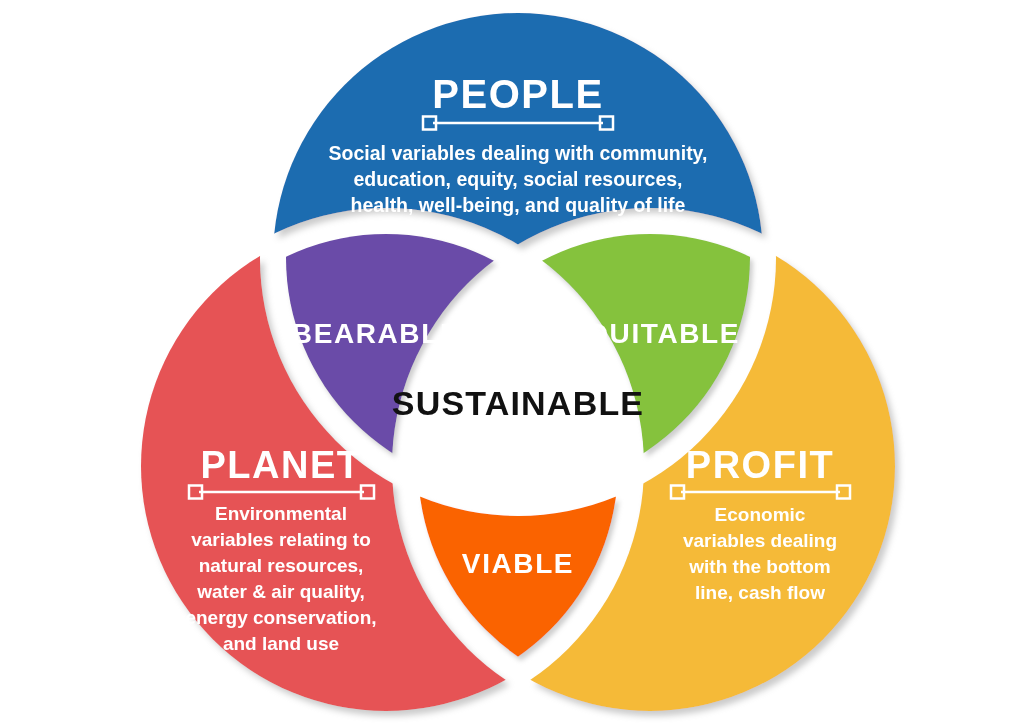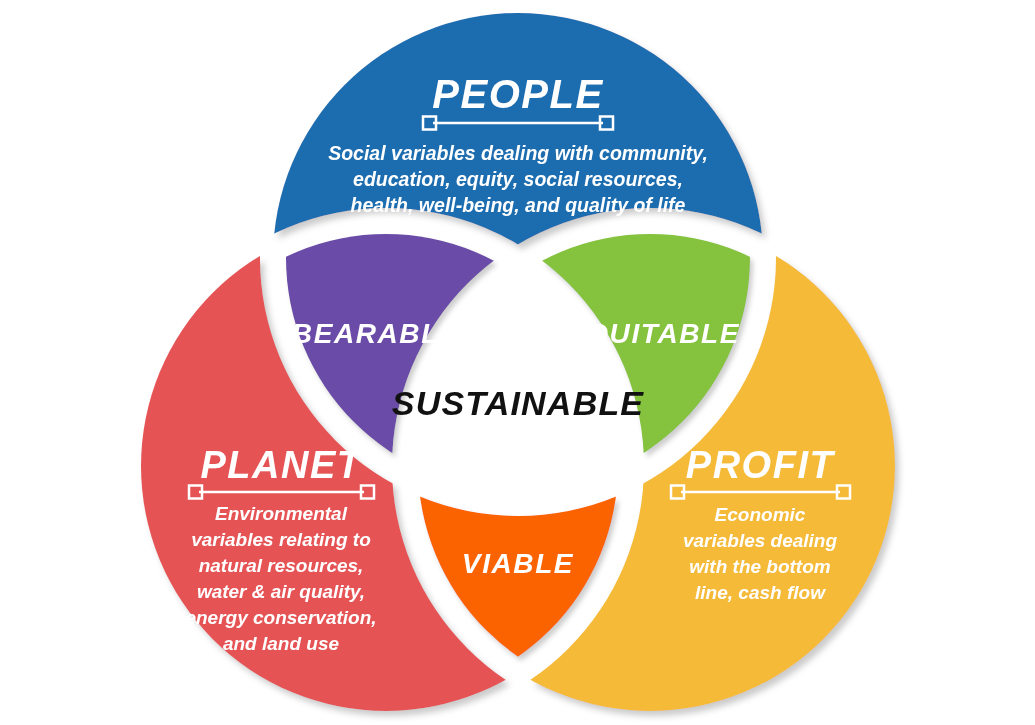--- a/index.html
+++ b/index.html
@@ -11,21 +11,20 @@
     width: 1035px;
     height: 725px;
     font-family: "Liberation Sans", sans-serif;
     overflow: hidden;
   }
   #diagram-root {
     position: relative;
     width: 1035px;
     height: 725px;
     background: #ffffff;
-    font-style: italic;
   }
   svg#venn {
     display: block;
     width: 1035px;
     height: 725px;
   }
   .venn-heading {
     font-family: "Liberation Sans Narrow", "Liberation Sans", sans-serif;
     font-weight: 700;
     letter-spacing: 1.5px;

